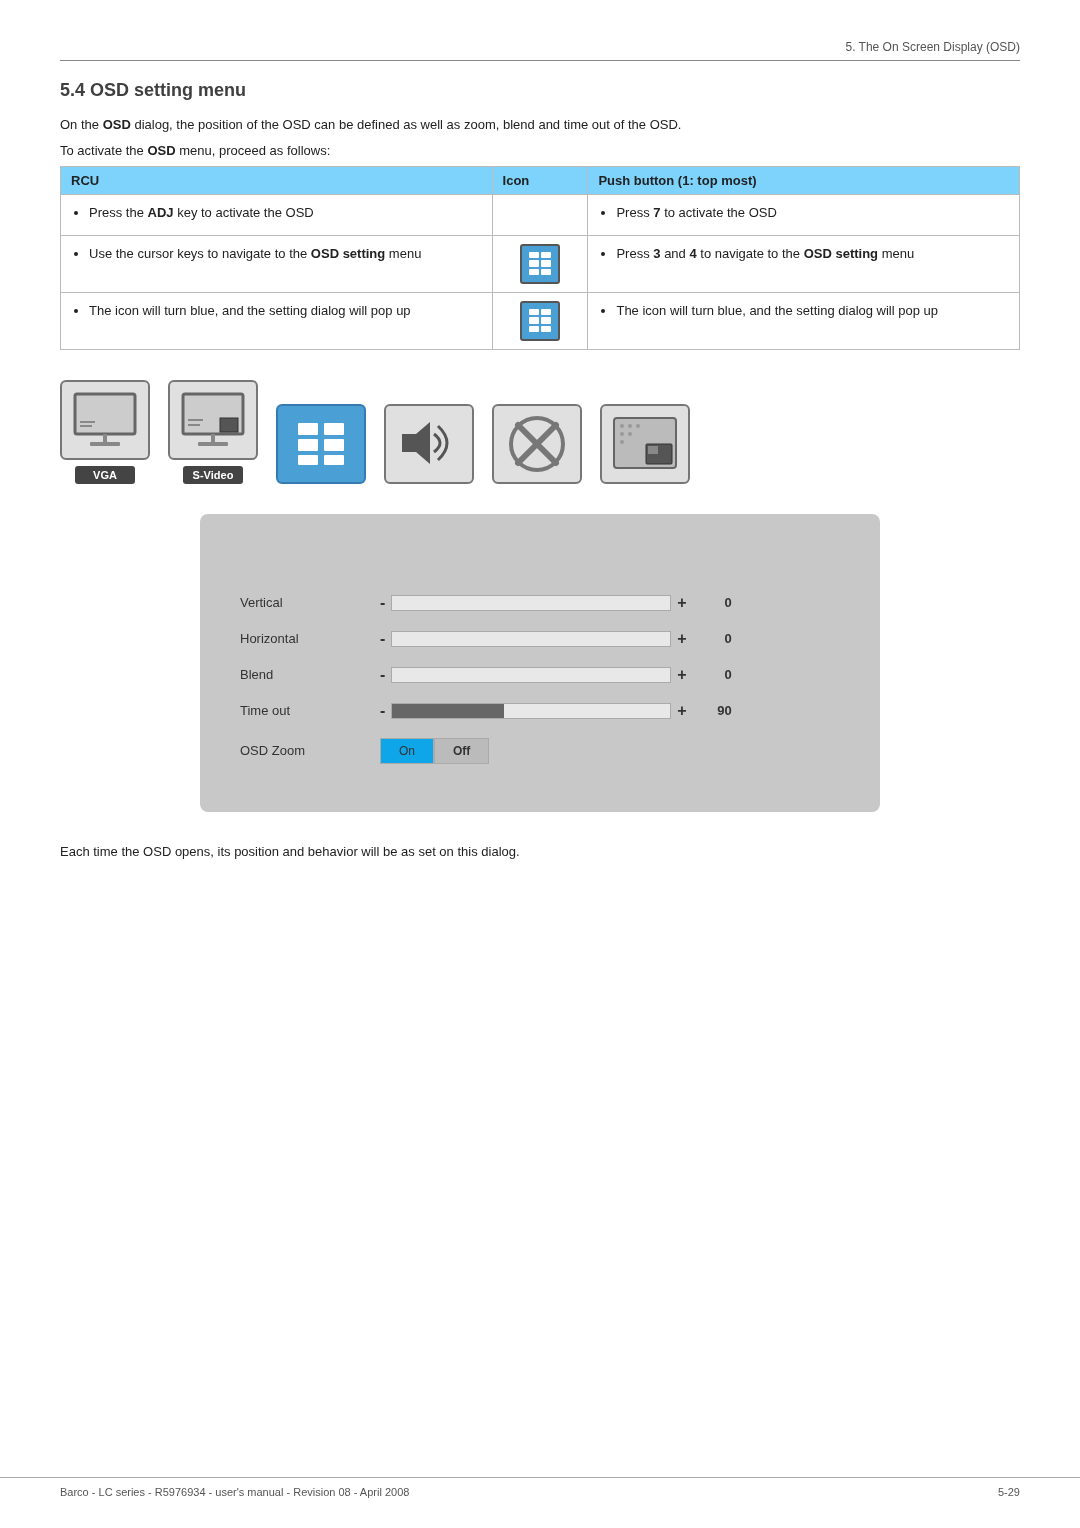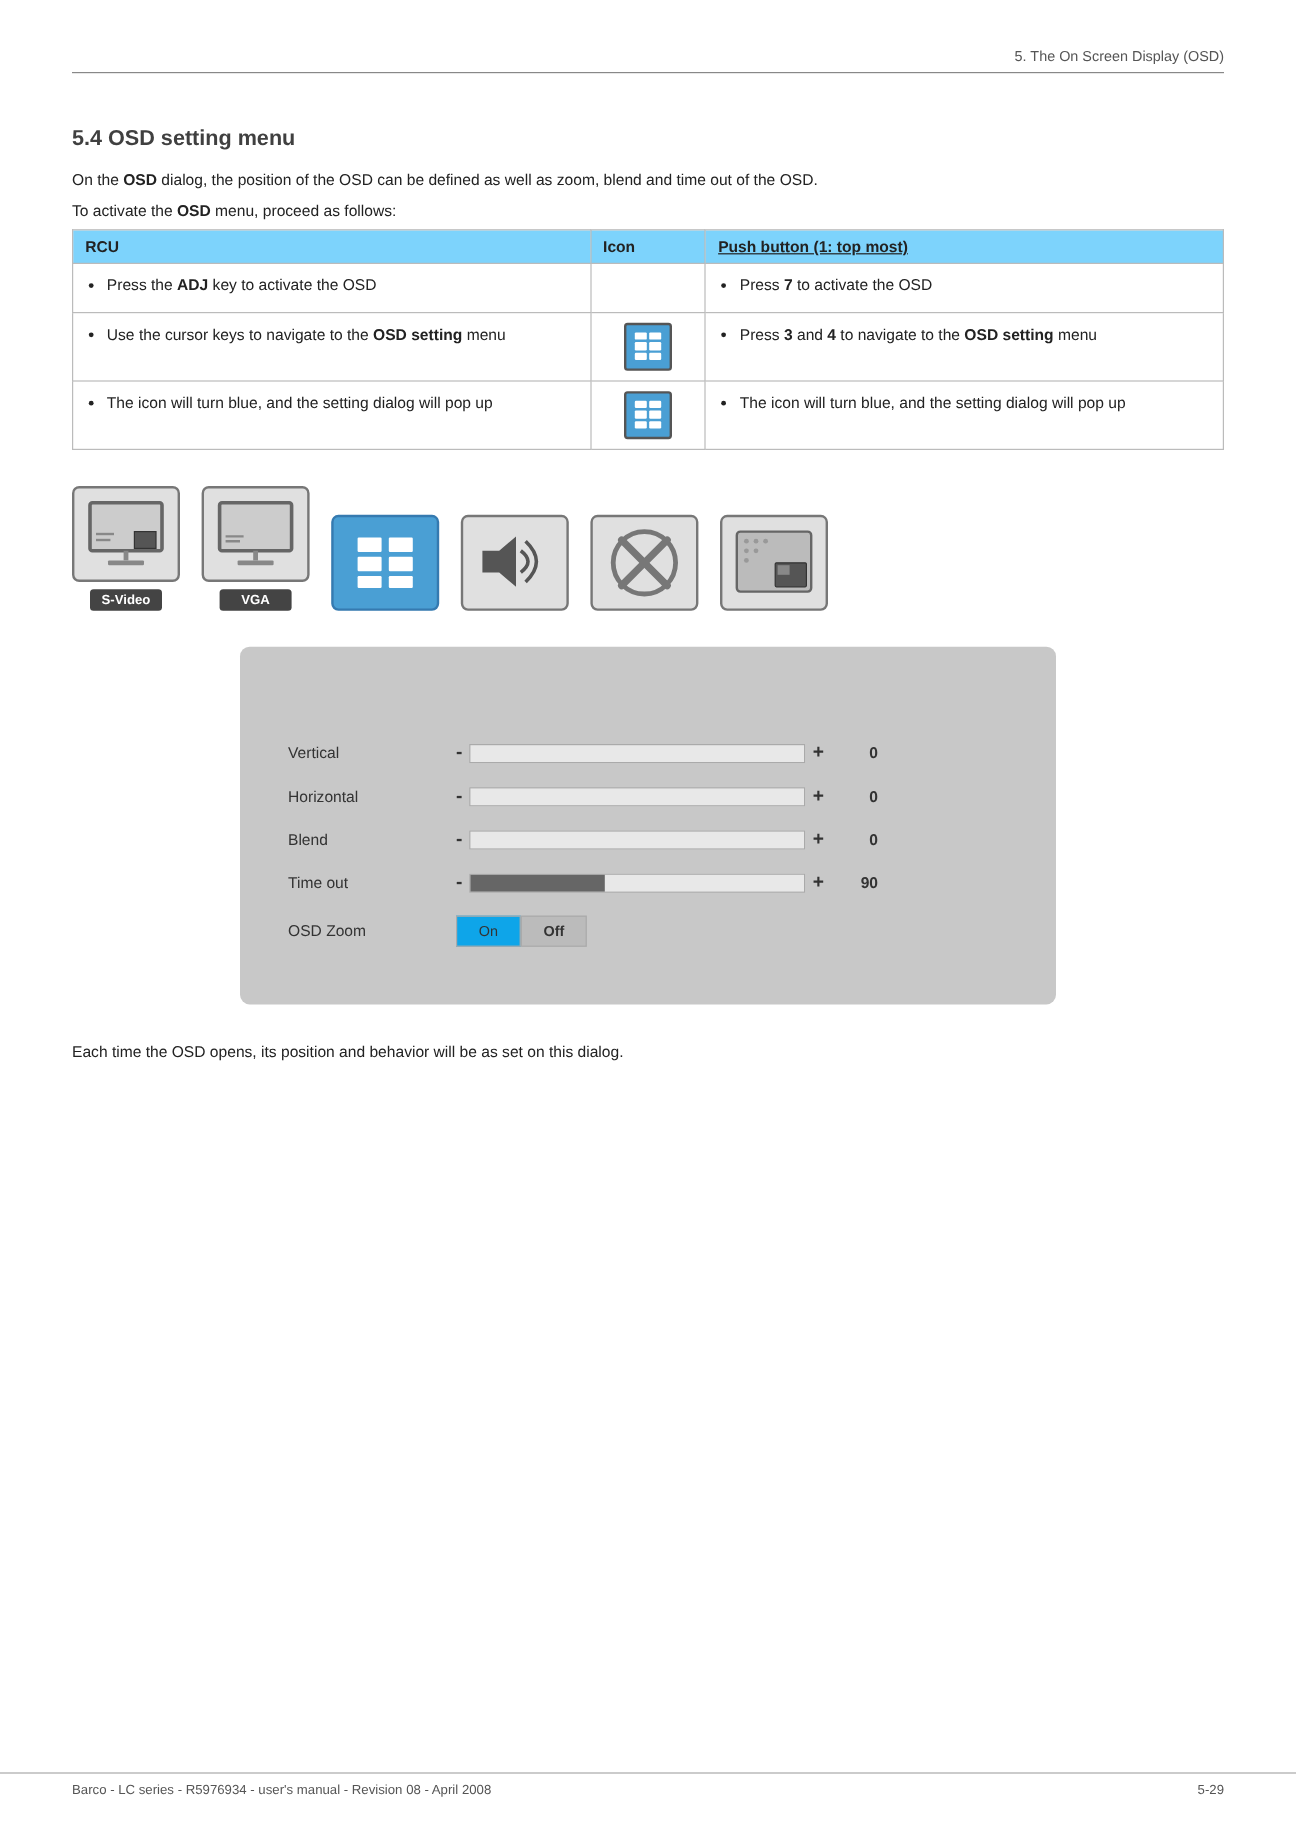--- a/index.html
+++ b/index.html
@@ -12,21 +12,21 @@
       min-height: 1528px;
       padding: 40px 60px 40px 60px;
     }
 
     
     .page-header {
       display: flex;
       justify-content: flex-end;
       border-bottom: 1px solid #888;
       padding-bottom: 6px;
-      margin-bottom: 44px;
+      margin-bottom: 19px;
       font-size: 12px;
       color: #555;
     }
 
     
     .section-title {
       font-size: 18px;
       font-weight: bold;
       margin-bottom: 14px;
       color: #404040;
@@ -236,21 +236,21 @@
       justify-content: space-between;
       padding: 0 60px;
       font-size: 11px;
       color: #555;
       border-top: 1px solid #aaa;
       padding-top: 8px;
     }
 
     .col-rcu { width: 45%; }
     .col-icon { width: 10%; text-align: center; }
-    .col-push { width: 45%; text-decoration: underline; }
+    .col-push { width: 45%; }
   </style>
 </head>
 <body>
 
 <div class="page-header">
   <span>5. The On Screen Display (OSD)</span>
 </div>
 
 <div class="section-title">
   <span>5.4</span>&nbsp;<span>OSD setting menu</span>
@@ -338,41 +338,41 @@
     </tr>
   </tbody>
 </table>
 
 <div class="icons-row">
 
   <div class="icon-wrapper">
     <div class="icon-box">
       <svg width="70" height="60" viewBox="0 0 70 60">
         <rect x="5" y="4" width="60" height="40" rx="2" fill="#ccc" stroke="#666" stroke-width="3"></rect>
+        <line x1="35" y1="44" x2="35" y2="52" stroke="#888" stroke-width="4"></line>
+        <rect x="20" y="52" width="30" height="4" rx="1" fill="#888"></rect>
+        <line x1="10" y1="32" x2="25" y2="32" stroke="#888" stroke-width="2"></line>
+        <line x1="10" y1="36" x2="22" y2="36" stroke="#888" stroke-width="2"></line>
+      </svg>
+    </div>
+    <div class="icon-label-badge">VGA</div>
+  </div>
+
+  <div class="icon-wrapper">
+    <div class="icon-box">
+      <svg width="70" height="60" viewBox="0 0 70 60">
+        <rect x="5" y="4" width="60" height="40" rx="2" fill="#ccc" stroke="#666" stroke-width="3"></rect>
         <rect x="42" y="28" width="18" height="14" fill="#555" stroke="#333" stroke-width="1"></rect>
         <line x1="35" y1="44" x2="35" y2="52" stroke="#888" stroke-width="4"></line>
         <rect x="20" y="52" width="30" height="4" rx="1" fill="#888"></rect>
         <line x1="10" y1="30" x2="25" y2="30" stroke="#888" stroke-width="2"></line>
         <line x1="10" y1="35" x2="22" y2="35" stroke="#888" stroke-width="2"></line>
       </svg>
     </div>
     <div class="icon-label-badge">S-Video</div>
-  </div>
-
-  <div class="icon-wrapper">
-    <div class="icon-box">
-      <svg width="70" height="60" viewBox="0 0 70 60">
-        <rect x="5" y="4" width="60" height="40" rx="2" fill="#ccc" stroke="#666" stroke-width="3"></rect>
-        <line x1="35" y1="44" x2="35" y2="52" stroke="#888" stroke-width="4"></line>
-        <rect x="20" y="52" width="30" height="4" rx="1" fill="#888"></rect>
-        <line x1="10" y1="32" x2="25" y2="32" stroke="#888" stroke-width="2"></line>
-        <line x1="10" y1="36" x2="22" y2="36" stroke="#888" stroke-width="2"></line>
-      </svg>
-    </div>
-    <div class="icon-label-badge">VGA</div>
   </div>
 
   <div class="icon-wrapper">
     <div class="icon-box" style="background:#4a9fd4; border-color:#357ab0;">
       <svg width="50" height="46" viewBox="0 0 50 46">
         <rect x="2" y="2" width="20" height="12" rx="1" fill="white"></rect>
         <rect x="28" y="2" width="20" height="12" rx="1" fill="white"></rect>
         <rect x="2" y="18" width="20" height="12" rx="1" fill="white"></rect>
         <rect x="28" y="18" width="20" height="12" rx="1" fill="white"></rect>
         <rect x="2" y="34" width="20" height="10" rx="1" fill="white"></rect>

